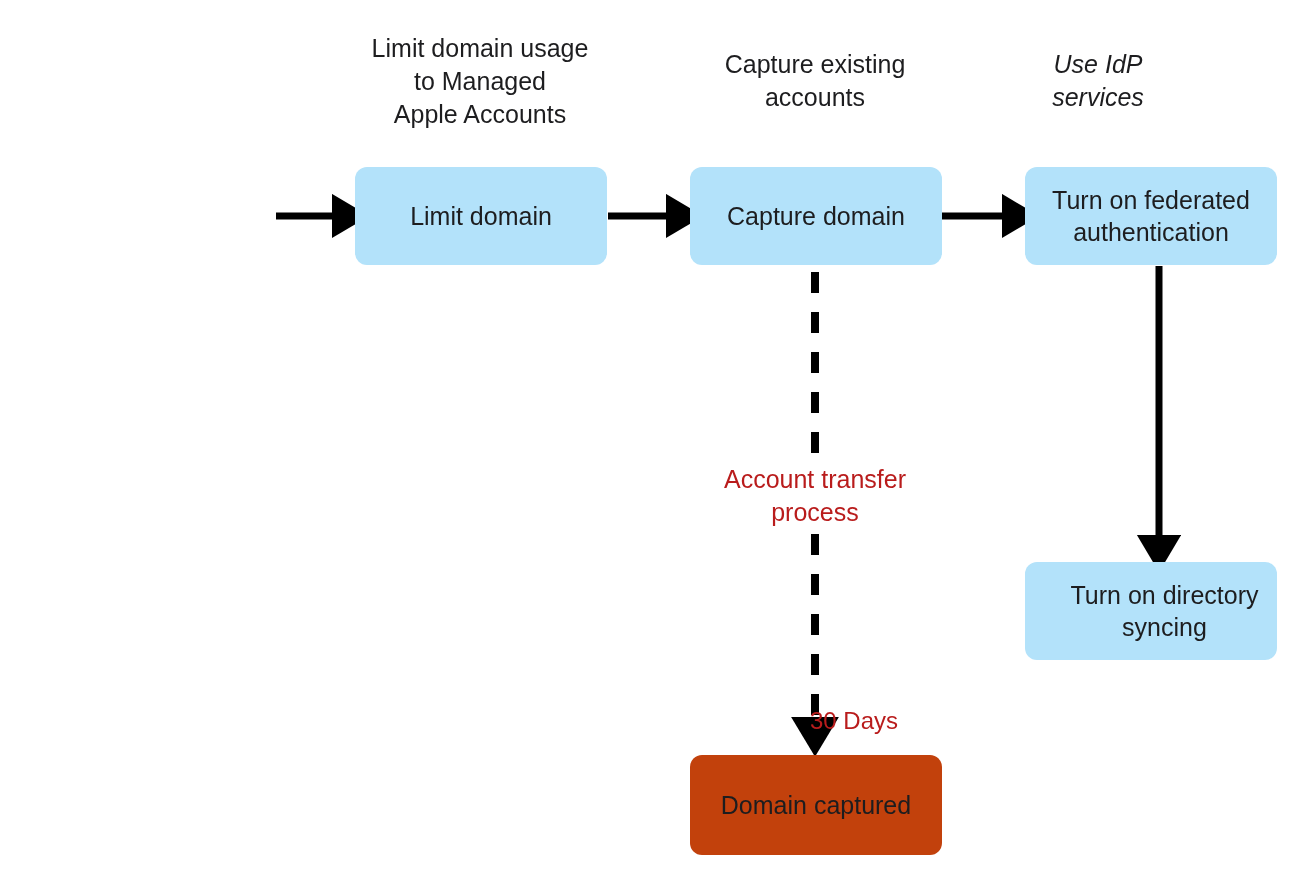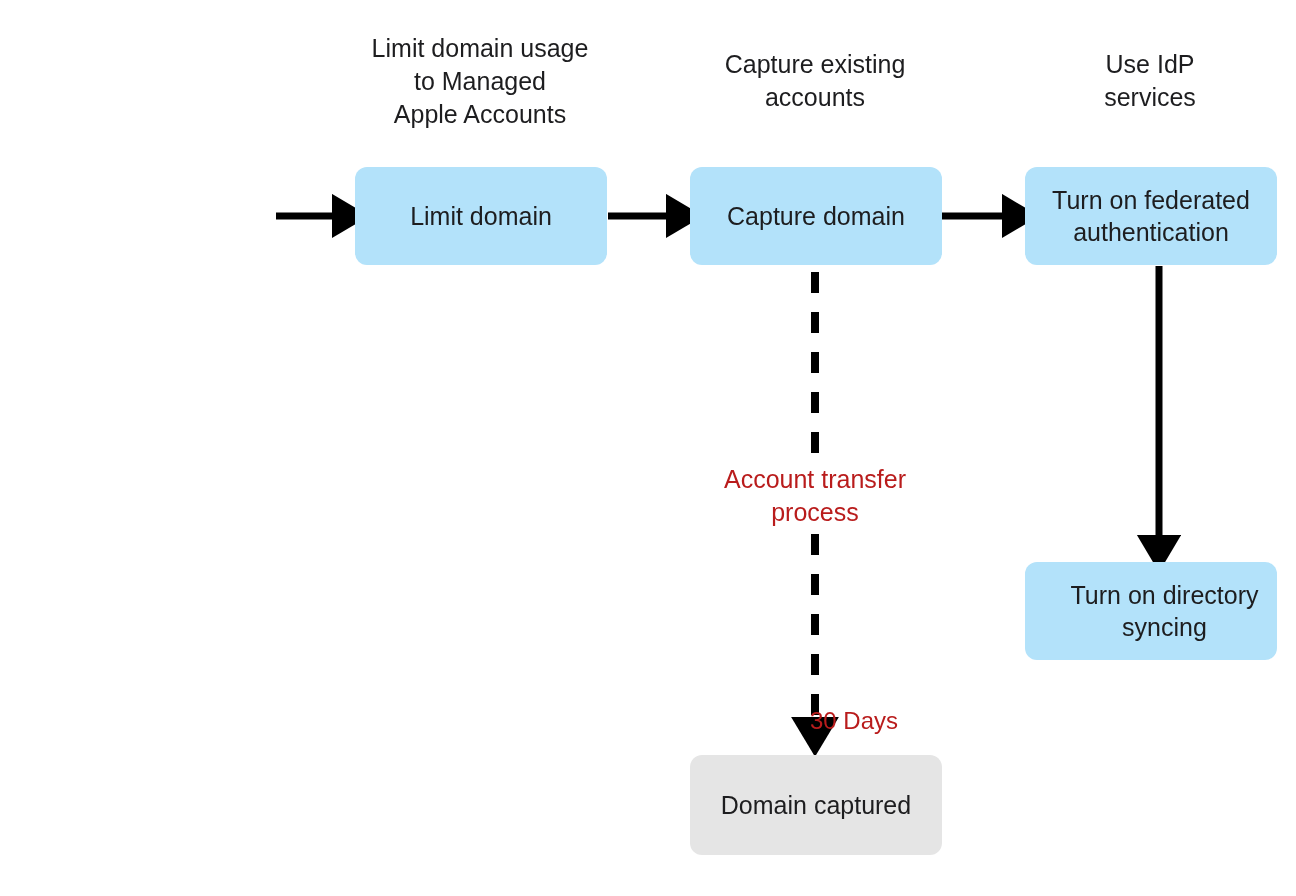--- a/index.html
+++ b/index.html
@@ -35,21 +35,21 @@
     justify-content: center;
     text-align: center;
     border-radius: 12px;
     color: #1d1d1f;
     font-size: 25px;
     line-height: 1.28;
     padding: 4px 10px;
   }
   .node.green  { background: #cde9d2; }
   .node.blue   { background: #b3e2fa; }
-  .node.orange { background: #e5e5e5; }
+  .node.orange { background: #c2410c; }
 
   .caption {
     position: absolute;
     text-align: center;
     color: #1d1d1f;
     font-size: 25px;
     line-height: 1.32;
     white-space: pre-line;
   }
   .edge-label {
@@ -111,21 +111,21 @@
     </g>
   </svg>
 
   <div class="caption" style="left:355px; top:32px; width:250px;">Limit domain usage
 to Managed
 Apple Accounts</div>
 
   <div class="caption" style="left:690px; top:48px; width:250px;">Capture existing
 accounts</div>
 
-  <div class="caption" style="left:1025px; top:48px; width:250px;">Use IdP
+  <div class="caption" style="left:973px; top:48px; width:250px;font-style:italic;">Use IdP
 services</div>
 
 
   <div class="node blue" style="left:355px; top:167px; width:252px; height:98px;">
     <span>Limit domain</span>
   </div>
 
   <div class="node blue" style="left:1025px; top:167px; width:252px; height:98px; white-space:pre-line;">
     <span style="white-space:pre-line;">Turn on federated
 authentication</span>

